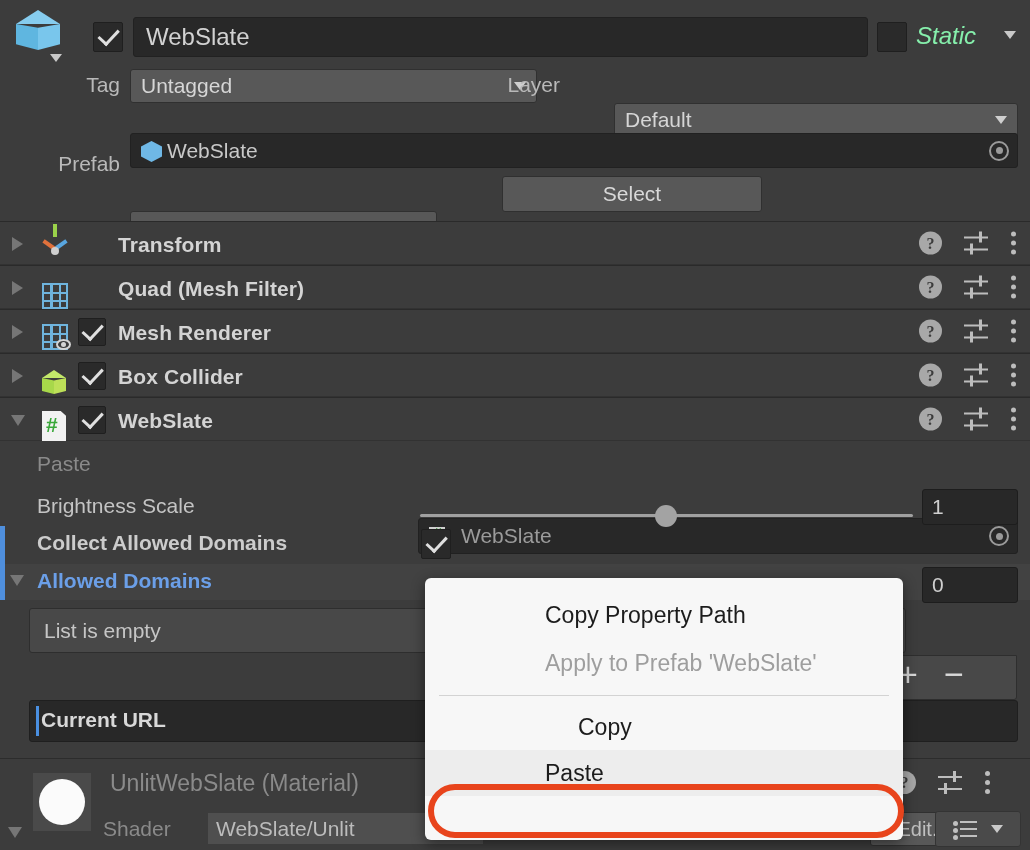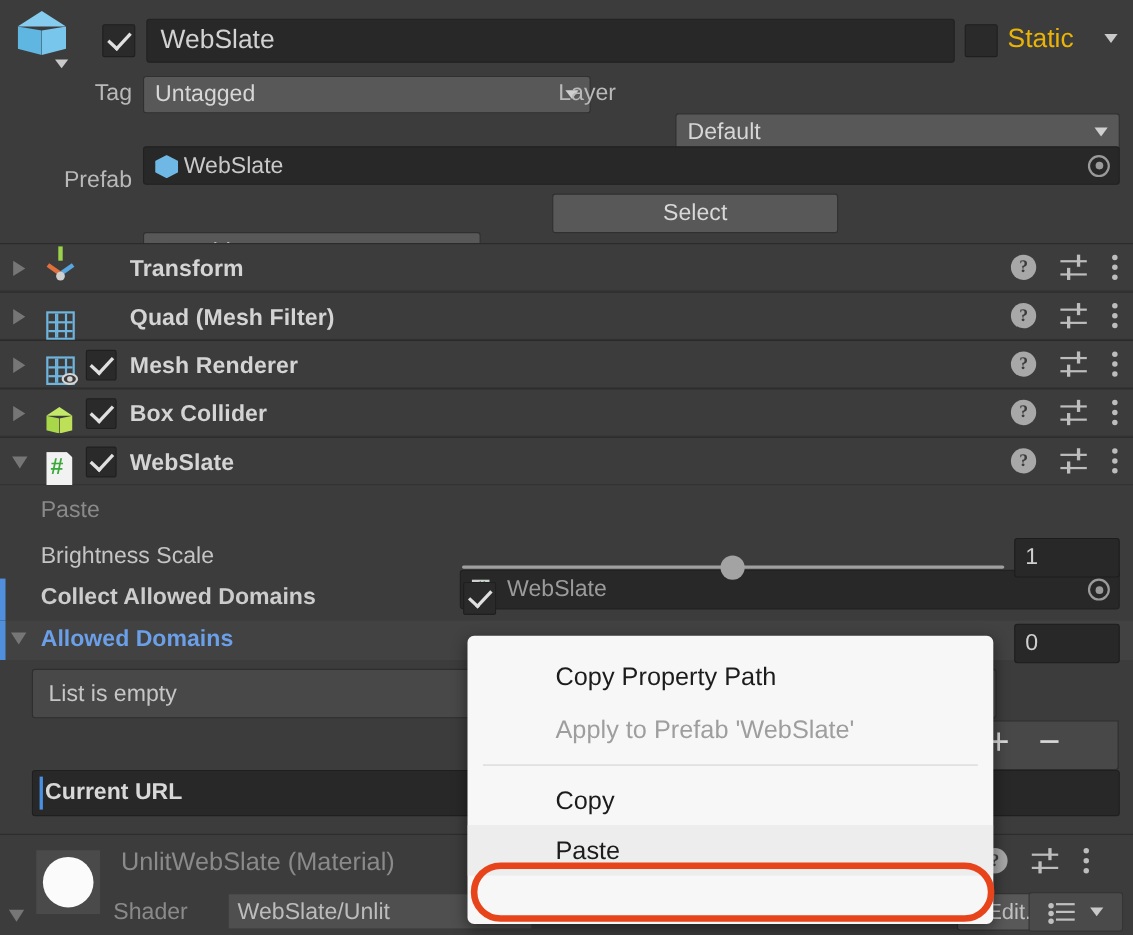--- a/index.html
+++ b/index.html
@@ -59,21 +59,21 @@
     content:''; display:block; width:9px; height:17px;
     border:solid #e0e0e0; border-width:0 3px 3px 0;
     transform: rotate(43deg) translate(-1px,-2px);
   }
   .chk.empty { background:#2a2a2a; }
 
   .name-field {
     background:#282828; border:1px solid #212121; border-radius:3px;
     display:flex; align-items:center; padding-left:12px; color:#d2d2d2;
   }
-  .static-label { color:#eab308; }
+  .static-label { color:#86efac;font-style:italic; }
 
   .dd {
     background:#585858; border:1px solid #303030; border-radius:3px;
     display:flex; align-items:center; padding-left:10px; color:#d6d6d6;
     position:relative;
   }
   .dd .caret { position:absolute; right:10px; top:50%; transform:translateY(-50%);
     width:0;height:0;border-top:8px solid #cfcfcf;border-left:6px solid transparent;border-right:6px solid transparent; }
 
   .lbl-right { text-align:right; color:#b9b9b9; }
@@ -171,21 +171,21 @@
   .list-glyph i{position:absolute;right:0;height:2px;width:17px;background:#c0c0c0;}
   .list-glyph s{position:absolute;left:0;width:5px;height:5px;border-radius:50%;background:#c0c0c0;}
 
   
   .ctx {
     position:absolute; background:#f7f7f7; border-radius:6px;
     box-shadow: 0 4px 14px rgba(0,0,0,0.45);
     overflow:hidden;
   }
   .ctx-item {
-    display:flex; align-items:center; padding-left:80px;
+    display:flex; align-items:center; padding-left:120px;
     color:#1c1c1c; font-size:23px; font-family:"Liberation Sans", sans-serif;
   }
   .ctx-item.disabled { color:#9e9e9e; }
   .ctx-item.hl { background:#ededed; }
   .ctx-sep { height:1px; background:#d3d3d3; margin:0 14px; }
 
   .hl-ring {
     position:absolute; border:6px solid #e8441c; border-radius:28px;
     pointer-events:none;
   }
@@ -433,19 +433,19 @@
           <s></s>
           <s></s>
         </div>
     </div>
   </div>
 
   <div class="ctx" style="left:425px; top:578px; width:478px; height:262px;">
     <div class="ctx-item" style="height:48px; margin-top:13px;">Copy Property Path</div>
     <div class="ctx-item disabled" style="height:48px;">Apply to Prefab 'WebSlate'</div>
     <div class="ctx-sep" style="margin-top:8px; margin-bottom:8px;"></div>
-    <div class="ctx-item" style="height:46px;">Copy</div>
+    <div class="ctx-item" style="height:46px;margin-left:33px;">Copy</div>
     <div class="ctx-item hl" style="height:46px;">Paste</div>
   </div>
 
   <div class="hl-ring" style="left:428px; top:784px; width:476px; height:54px;"></div>
 
 </div>
 
 </body></html>

